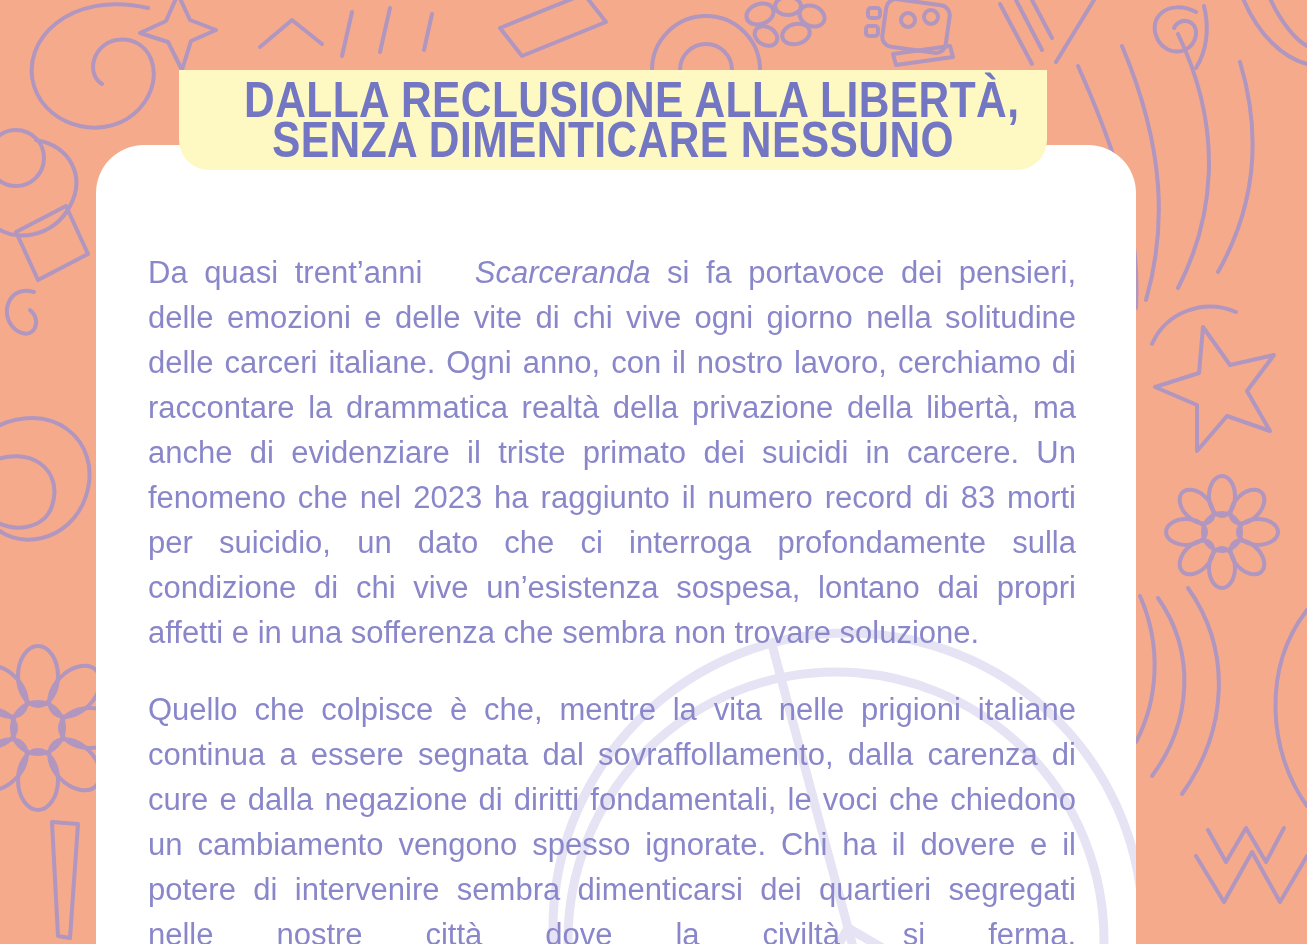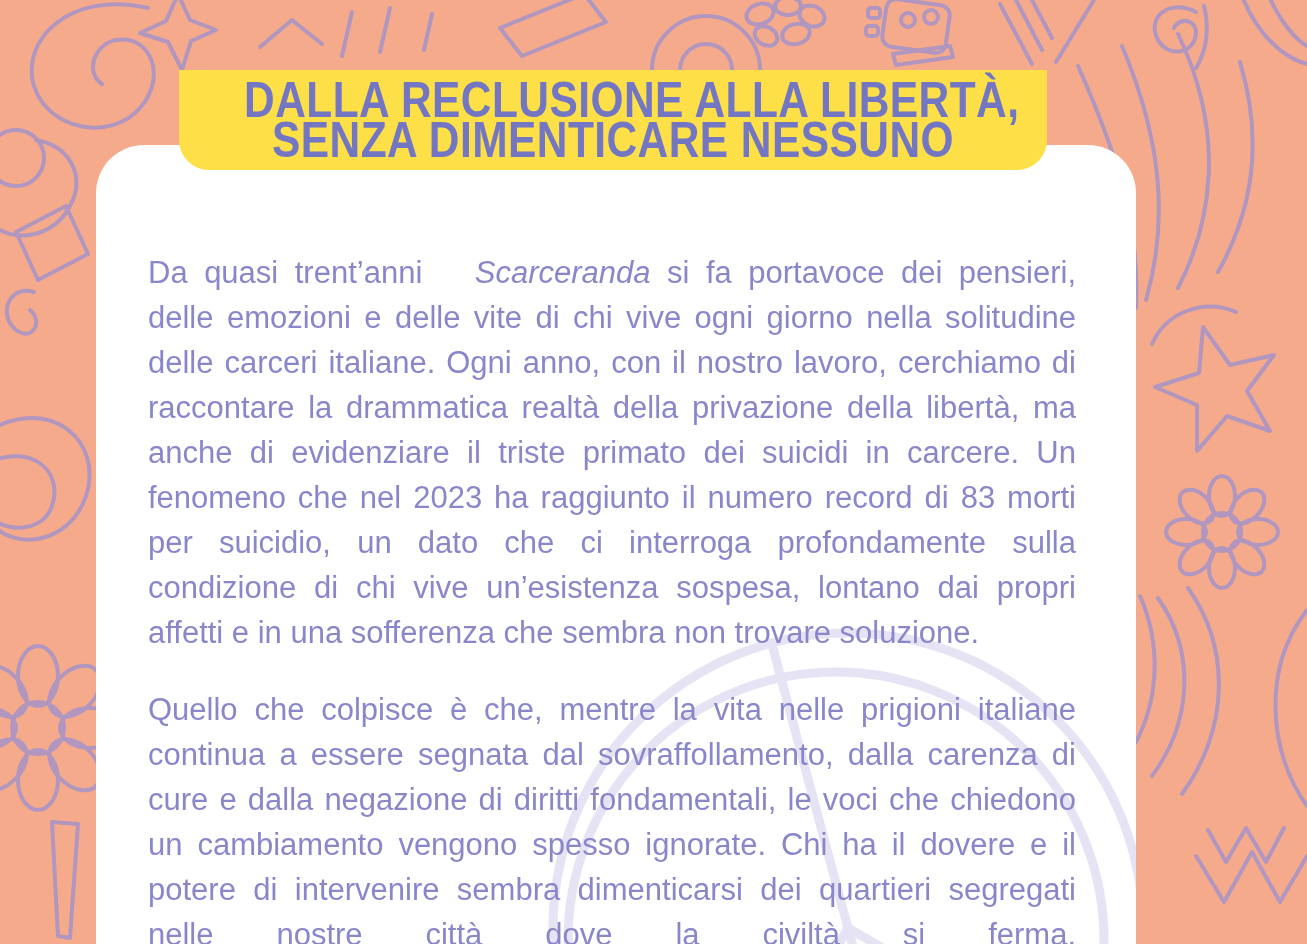--- a/index.html
+++ b/index.html
@@ -16,21 +16,21 @@
     width:1040px;height:850px;
     background:#FFFFFF;
     border-radius:48px 48px 0 0;
     overflow:hidden;
     z-index:2;
   }
   .watermark{position:absolute;left:0;top:0;z-index:1;}
   .band{
     position:absolute;left:179px;top:70px;
     width:868px;height:100px;
-    background:#fde047;
+    background:#fef9c3;
     border-radius:0 0 30px 30px;
     z-index:3;
   }
   .title{
     position:absolute;left:0;right:0;bottom:10px;
     text-align:center;
     color:#7376C2;
     font-weight:700;
     font-size:50px;
     line-height:40px;

